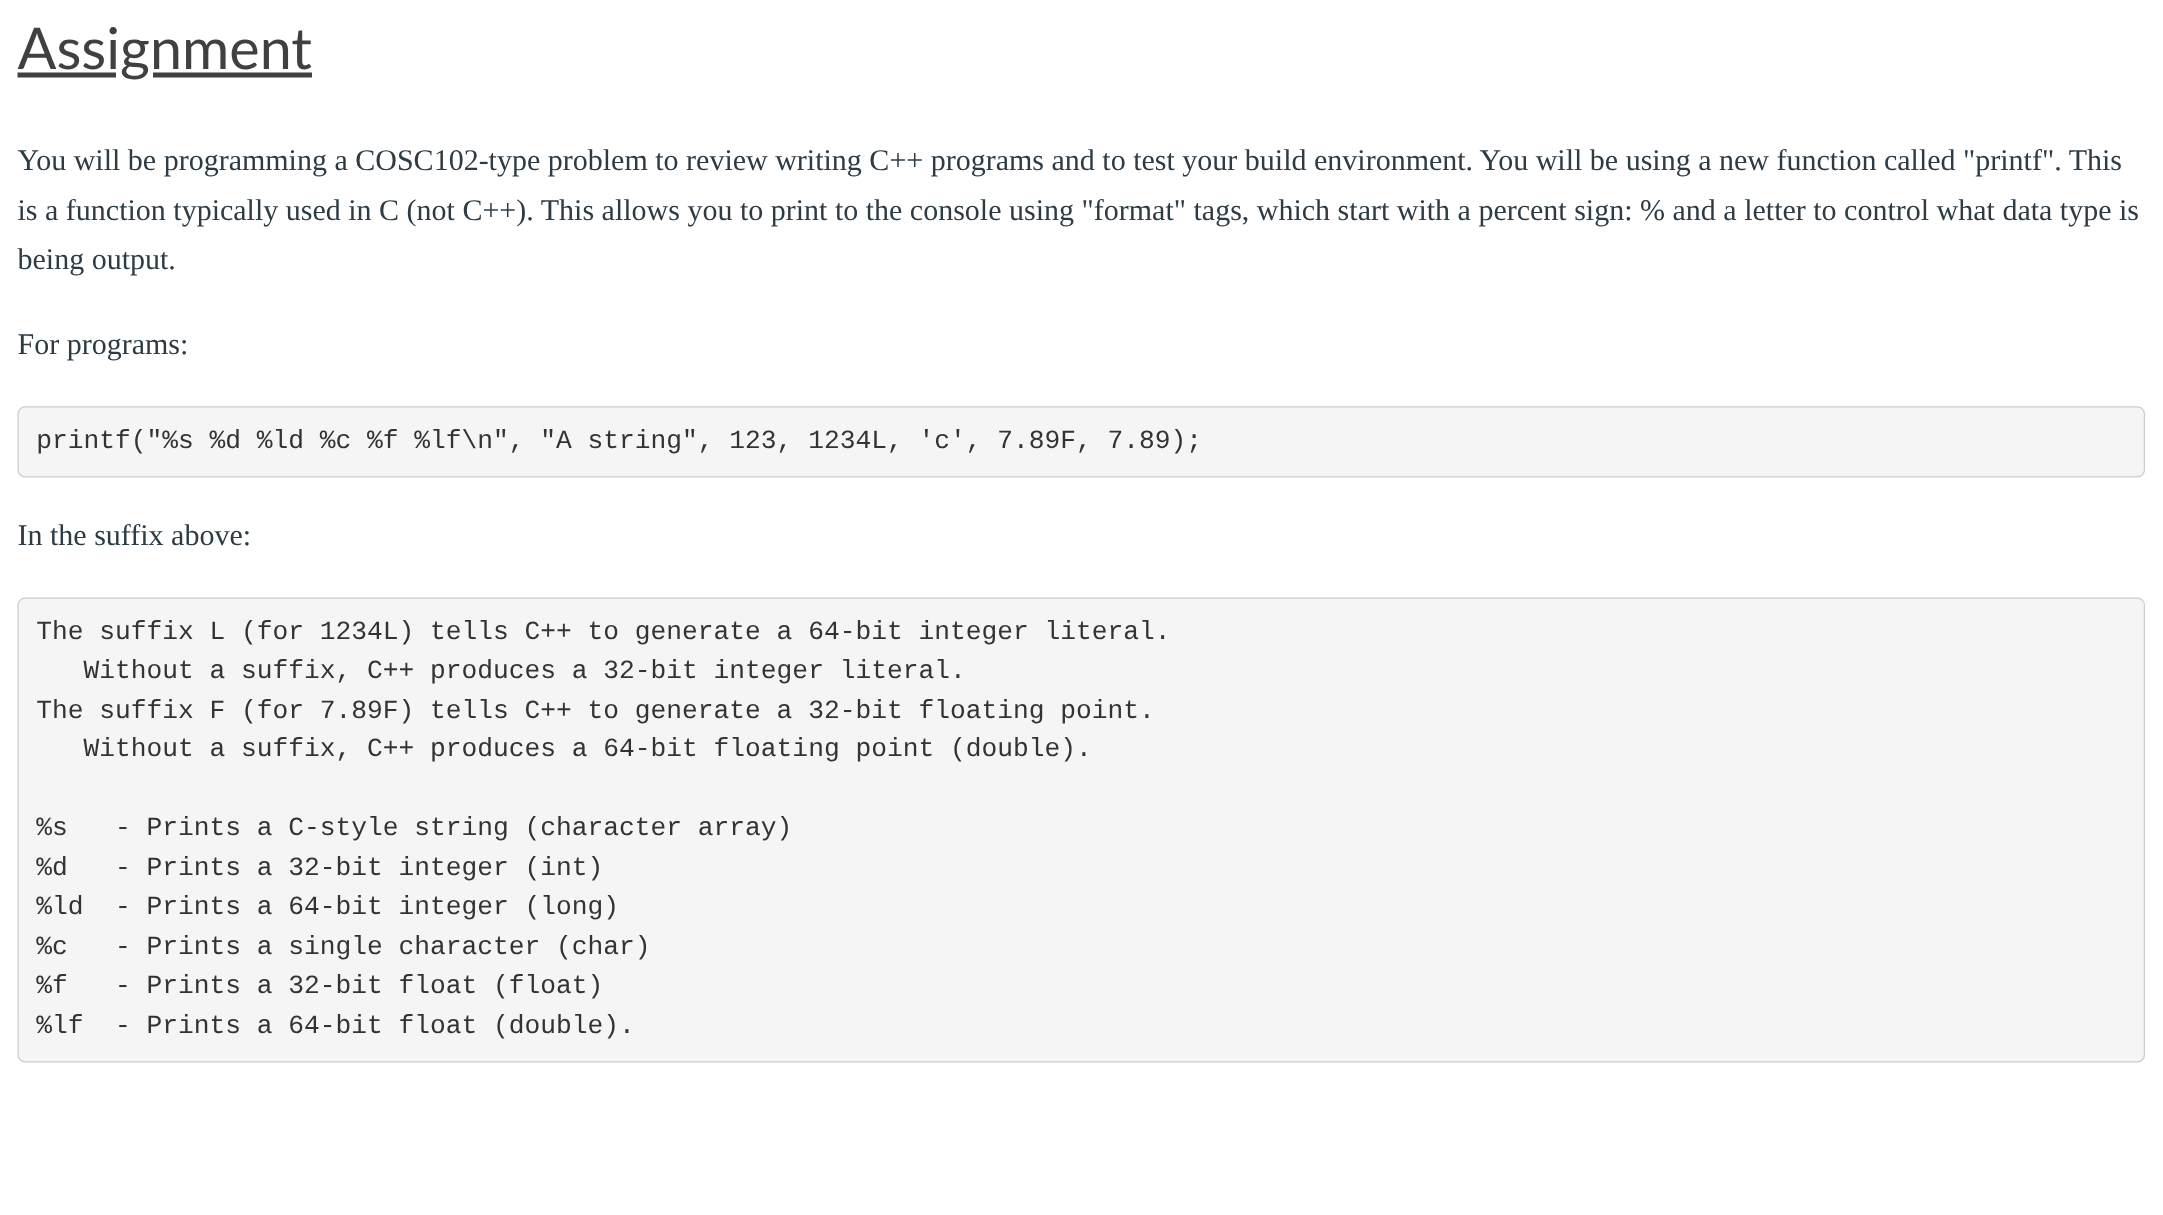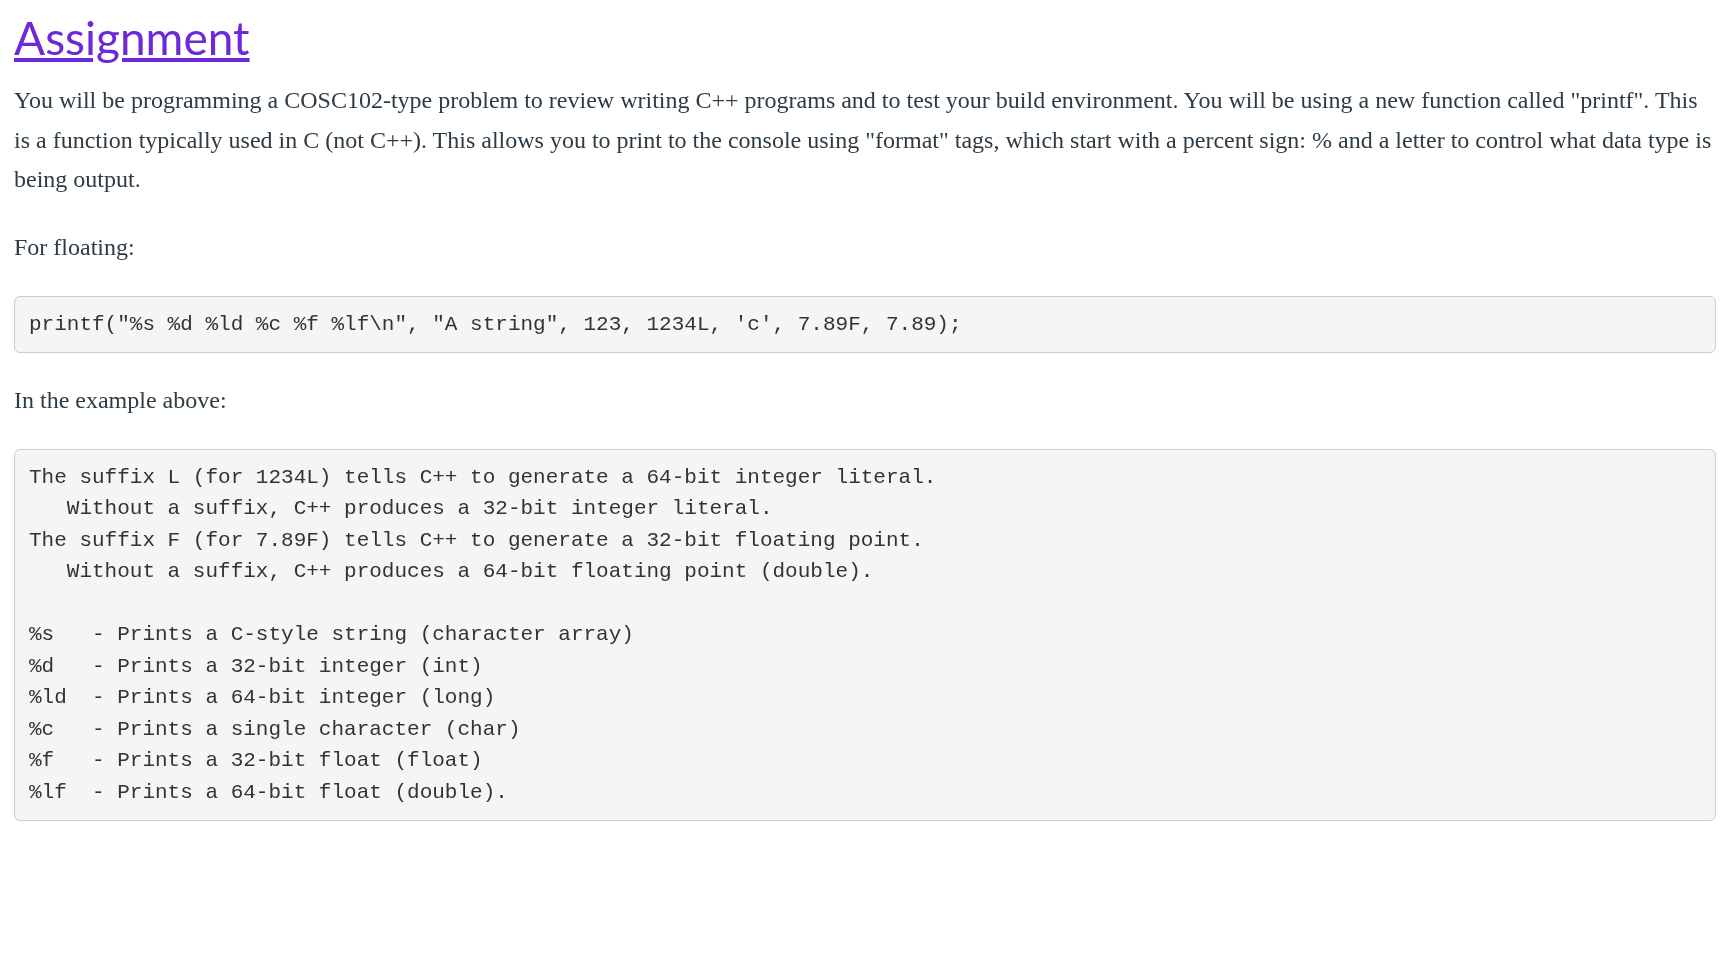--- a/index.html
+++ b/index.html
@@ -11,22 +11,22 @@
       background: #ffffff;
       margin: 0;
       padding: 0 14px;
       font-size: 24px;
       line-height: 1.65;
     }
     h2 {
       font-weight: 400;
       font-size: 46px;
       text-decoration: underline;
-      margin: 10px 0 16px 0;
-      color: #6d28d9;
+      margin: 10px 0 45px 0;
+      color: #404040;
       line-height: 1.2;
     }
     p {
       margin: 0 0 28px 0;
       font-family: Liberation Serif, serif;
     }
     pre {
       background: #f5f5f5;
       border: 1px solid #cccccc;
       border-radius: 6px;
@@ -40,25 +40,25 @@
       margin: 0 0 28px 0;
     }
   </style>
 </head>
 <body>
 
 <h2>Assignment</h2>
 
 <p>You will be programming a COSC102-type problem to review writing C++ programs and to test your build environment. You will be using a new function called "printf". This is a function typically used in C (not C++). This allows you to print to the console using "format" tags, which start with a percent sign: % and a letter to control what data type is being output.</p>
 
-<p>For floating:</p>
+<p>For programs:</p>
 
 <pre>printf("%s %d %ld %c %f %lf\n", "A string", 123, 1234L, 'c', 7.89F, 7.89);</pre>
 
-<p>In the example above:</p>
+<p>In the suffix above:</p>
 
 <pre>The suffix L (for 1234L) tells C++ to generate a 64-bit integer literal.
    Without a suffix, C++ produces a 32-bit integer literal.
 The suffix F (for 7.89F) tells C++ to generate a 32-bit floating point.
    Without a suffix, C++ produces a 64-bit floating point (double).
 
 %s   - Prints a C-style string (character array)
 %d   - Prints a 32-bit integer (int)
 %ld  - Prints a 64-bit integer (long)
 %c   - Prints a single character (char)

